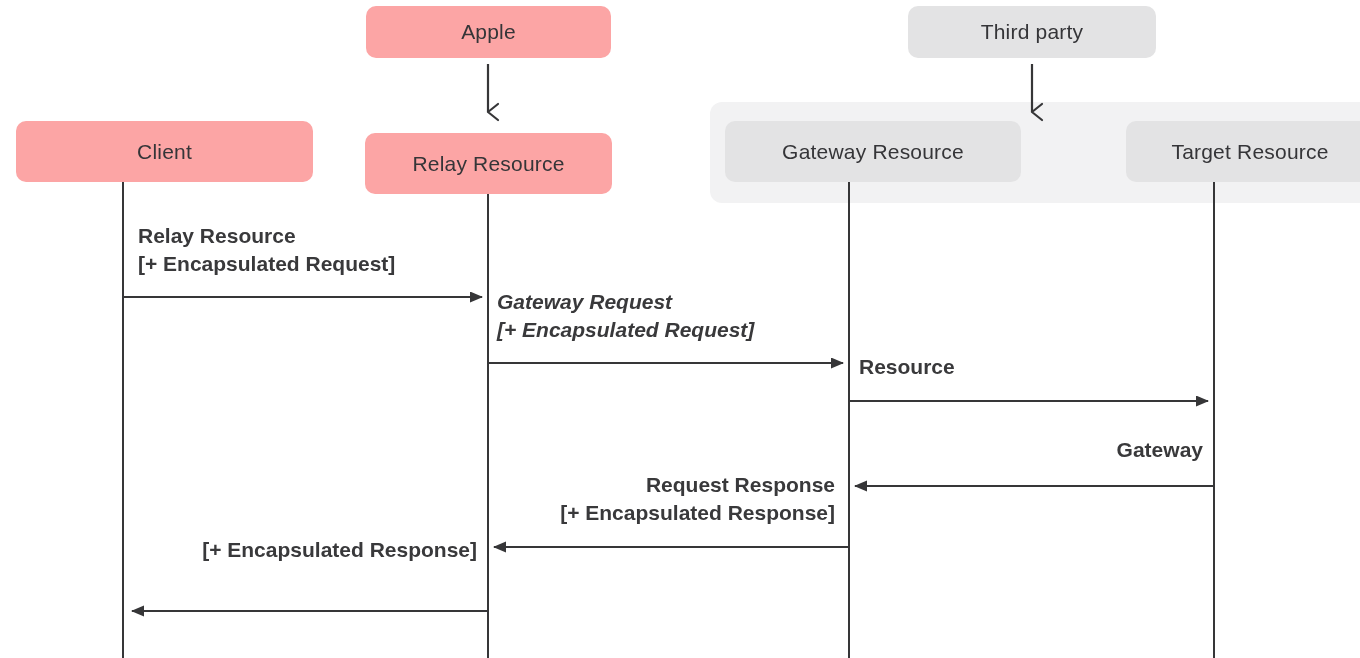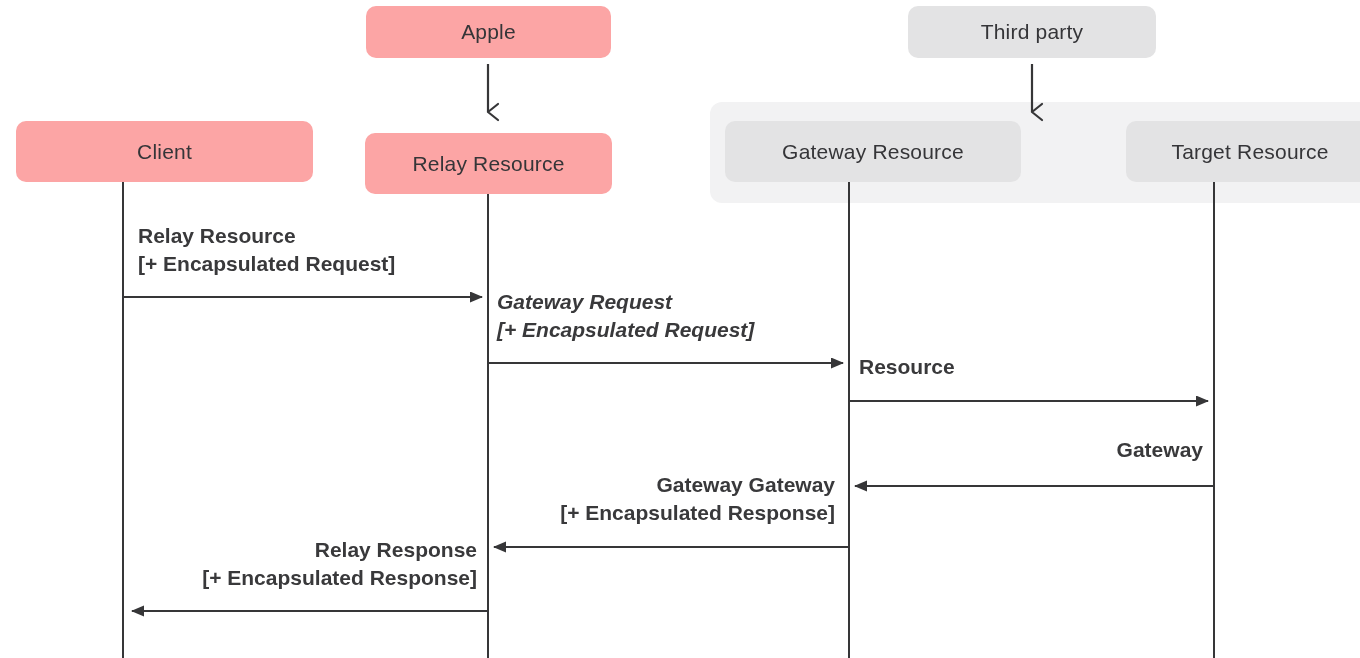--- a/index.html
+++ b/index.html
@@ -113,22 +113,21 @@
 
   <div class="msg-label" style="left:859px; top:353px;">
     <div>Resource</div>
   </div>
 
   <div class="msg-label right" style="right:157px; top:436px;">
     <div>Gateway</div>
   </div>
 
   <div class="msg-label right" style="right:525px; top:471px;">
-    <div>Gateway Gateway</div>
+    <div>Request Response</div>
     <div>[+ Encapsulated Response]</div>
   </div>
 
   <div class="msg-label right" style="right:883px; top:536px;">
-    <div>Relay Response</div>
     <div>[+ Encapsulated Response]</div>
   </div>
 
 </div>
 
 </body></html>

